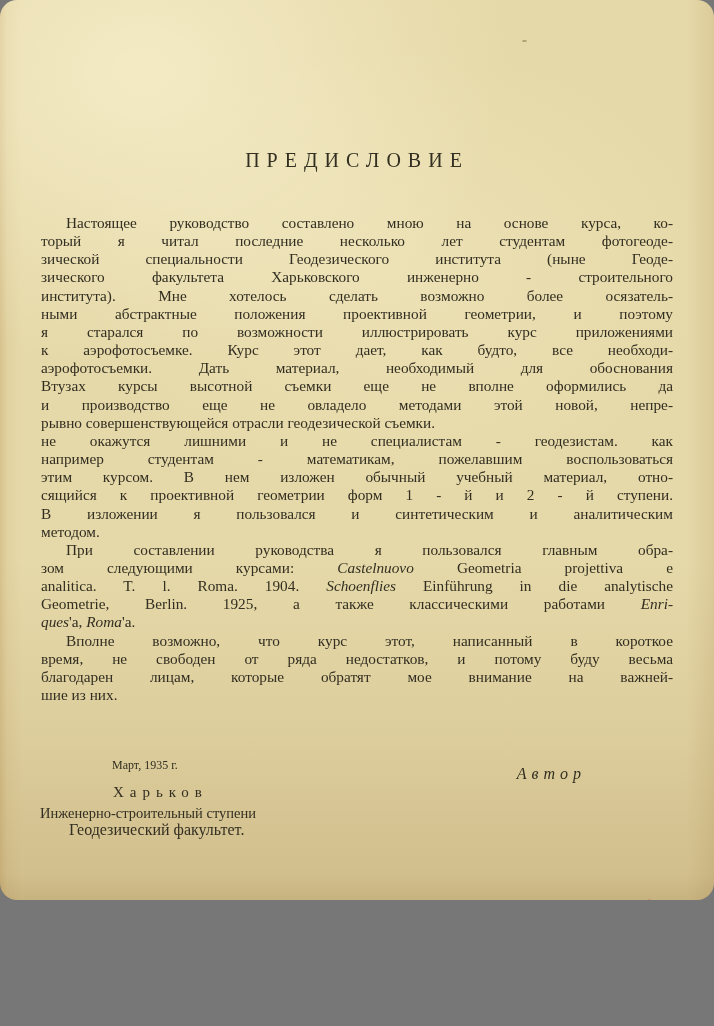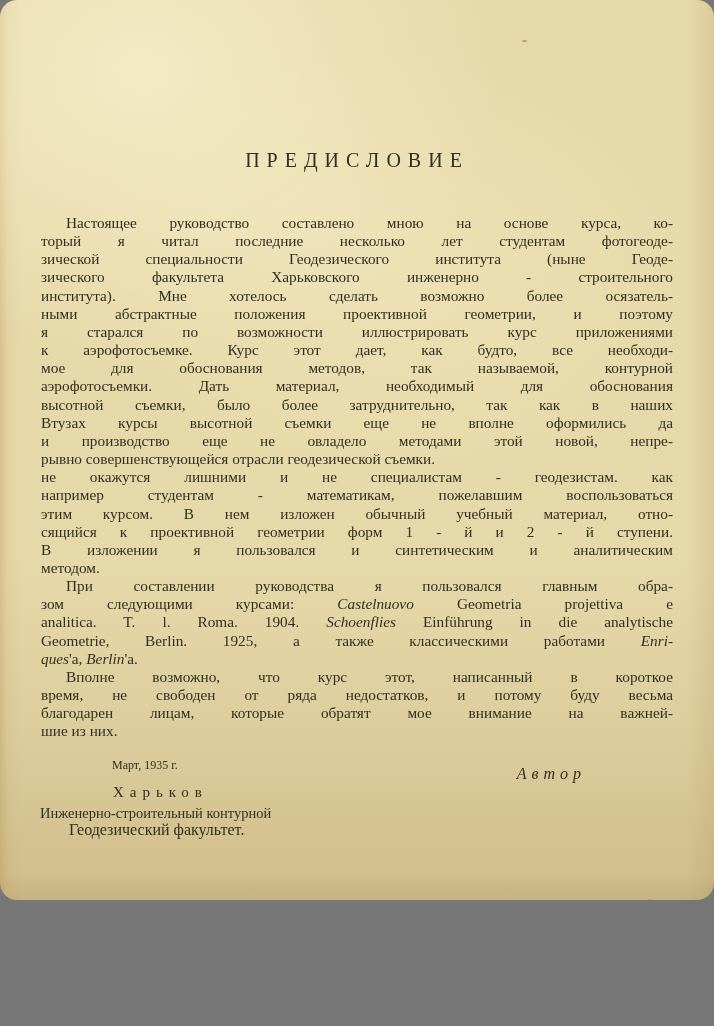--- a/index.html
+++ b/index.html
@@ -70,46 +70,44 @@
   <div class="title">ПРЕДИСЛОВИЕ</div>
   <div class="body-text" id="bodyText">
       <div class="line indent"><span>Настоящее руководство составлено мною на основе курса, ко-</span></div>
       <div class="line"><span>торый я читал последние несколько лет студентам фотогеоде-</span></div>
       <div class="line"><span>зической специальности Геодезического института (ныне Геоде-</span></div>
       <div class="line"><span>зического факультета Харьковского инженерно - строительного</span></div>
       <div class="line"><span>института). Мне хотелось сделать возможно более осязатель-</span></div>
       <div class="line"><span>ными абстрактные положения проективной геометрии, и поэтому</span></div>
       <div class="line"><span>я старался по возможности иллюстрировать курс приложениями</span></div>
       <div class="line"><span>к аэрофотосъемке. Курс этот дает, как будто, все необходи-</span></div>
-      <div class="line"><span>мое для обоснования методов, так называемой, контурной</span></div>
       <div class="line"><span>аэрофотосъемки. Дать материал, необходимый для обоснования</span></div>
-      <div class="line"><span>высотной съемки, было более затруднительно, так как в наших</span></div>
       <div class="line"><span>Втузах курсы высотной съемки еще не вполне оформились да</span></div>
       <div class="line"><span>и производство еще не овладело методами этой новой, непре-</span></div>
       <div class="line end"><span>рывно совершенствующейся отрасли геодезической съемки.</span></div>
       <div class="line"><span>не окажутся лишними и не специалистам - геодезистам. как</span></div>
       <div class="line"><span>например студентам - математикам, пожелавшим воспользоваться</span></div>
       <div class="line"><span>этим курсом. В нем изложен обычный учебный материал, отно-</span></div>
       <div class="line"><span>сящийся к проективной геометрии форм 1 - й и 2 - й ступени.</span></div>
       <div class="line"><span>В изложении я пользовался и синтетическим и аналитическим</span></div>
       <div class="line end"><span>методом.</span></div>
       <div class="line indent"><span>При составлении руководства я пользовался главным обра-</span></div>
       <div class="line"><span>зом следующими курсами: </span><span class="it">Castelnuovo</span><span> Geometria projettiva e</span></div>
       <div class="line"><span>analitica. T. l. Roma. 1904. </span><span class="it">Schoenflies</span><span> Einführung in die analytische</span></div>
       <div class="line"><span>Geometrie, Berlin. 1925, а также классическими работами </span><span class="it">Enri-</span></div>
-      <div class="line end"><span class="it">ques</span><span>'а, </span><span class="it">Berlin</span><span>'а.</span></div>
+      <div class="line end"><span class="it">ques</span><span>'а, </span><span class="it">Roma</span><span>'а.</span></div>
       <div class="line indent"><span>Вполне возможно, что курс этот, написанный в короткое</span></div>
       <div class="line"><span>время, не свободен от ряда недостатков, и потому буду весьма</span></div>
       <div class="line"><span>благодарен лицам, которые обратят мое внимание на важней-</span></div>
       <div class="line end"><span>шие из них.</span></div>
     </div>
   <div class="author">Автор</div>
   <div class="f-date">Март, 1935 г.</div>
   <div class="f-city">Харьков</div>
-  <div class="f-inst">Инженерно-строительный контурной</div>
+  <div class="f-inst">Инженерно-строительный ступени</div>
   <div class="f-fac">Геодезический факультет.</div>
 <div class="speck" style="left: 635px; top: 928px; width: 7px; height: 6px; background: rgb(196, 71, 90); opacity: 0.55;"></div>
     <div class="speck" style="left: 681px; top: 927px; width: 3px; height: 3px; background: rgb(196, 71, 90); opacity: 0.4;"></div>
     <div class="speck" style="left: 611px; top: 946px; width: 3px; height: 3px; background: rgb(196, 71, 90); opacity: 0.3;"></div>
     <div class="speck" style="left: 570px; top: 915px; width: 3px; height: 3px; background: rgb(196, 71, 90); opacity: 0.25;"></div>
     <div class="speck" style="left: 648px; top: 899px; width: 3px; height: 3px; background: rgb(196, 71, 90); opacity: 0.3;"></div>
     <div class="speck" style="left: 522px; top: 40px; width: 5px; height: 2px; background: rgb(122, 102, 56); opacity: 0.5;"></div>
     <div class="speck" style="left: 306px; top: 957px; width: 4px; height: 3px; background: rgb(122, 102, 56); opacity: 0.4;"></div>
     <div class="speck" style="left: 441px; top: 962px; width: 3px; height: 3px; background: rgb(122, 102, 56); opacity: 0.35;"></div>
   </div>

